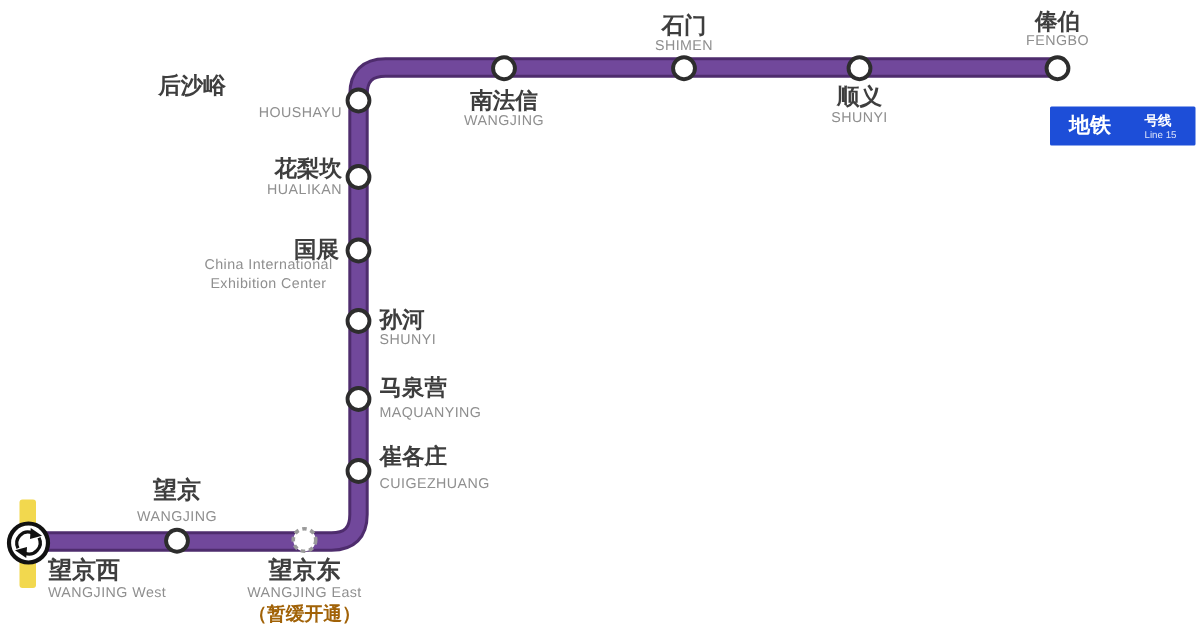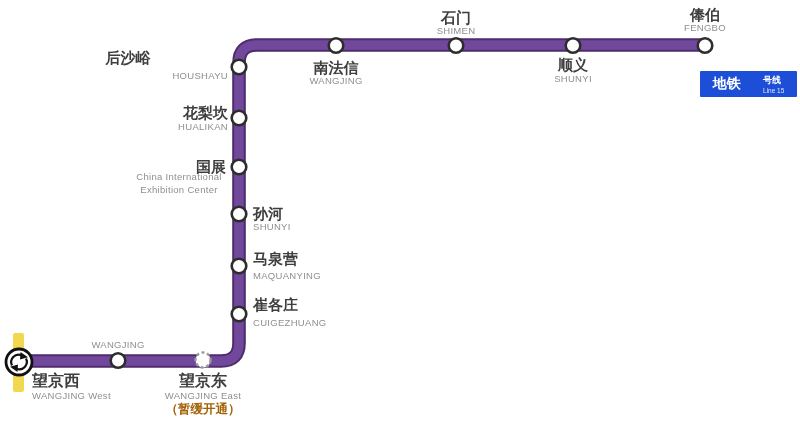--- a/index.html
+++ b/index.html
@@ -85,20 +85,21 @@
 
   <div class="label zh" style="left:253px;top:206px;">孙河</div>
   <div class="label en" style="left:253px;top:222px;">SHUNYI</div>
 
   <div class="label zh" style="left:253px;top:251px;">马泉营</div>
   <div class="label en" style="left:253px;top:271px;">MAQUANYING</div>
 
   <div class="label zh" style="left:253px;top:297px;">崔各庄</div>
   <div class="label en" style="left:253px;top:318px;">CUIGEZHUANG</div>
 
+  <div class="label zh-big ta-c" style="left:68px;top:320px;width:100px;">望京</div>
   <div class="label en ta-c" style="left:68px;top:340px;width:100px;">WANGJING</div>
 
   <div class="label zh-big ta-c" style="left:143px;top:373px;width:120px;">望京东</div>
   <div class="label en ta-c" style="left:143px;top:391px;width:120px;">WANGJING East</div>
   <div class="label note ta-c" style="left:143px;top:403px;width:120px;">（暂缓开通）</div>
 
   <div class="label zh-big" style="left:32px;top:373px;">望京西</div>
   <div class="label en" style="left:32px;top:391px;">WANGJING West</div>
 
   <div id="line-badge">

